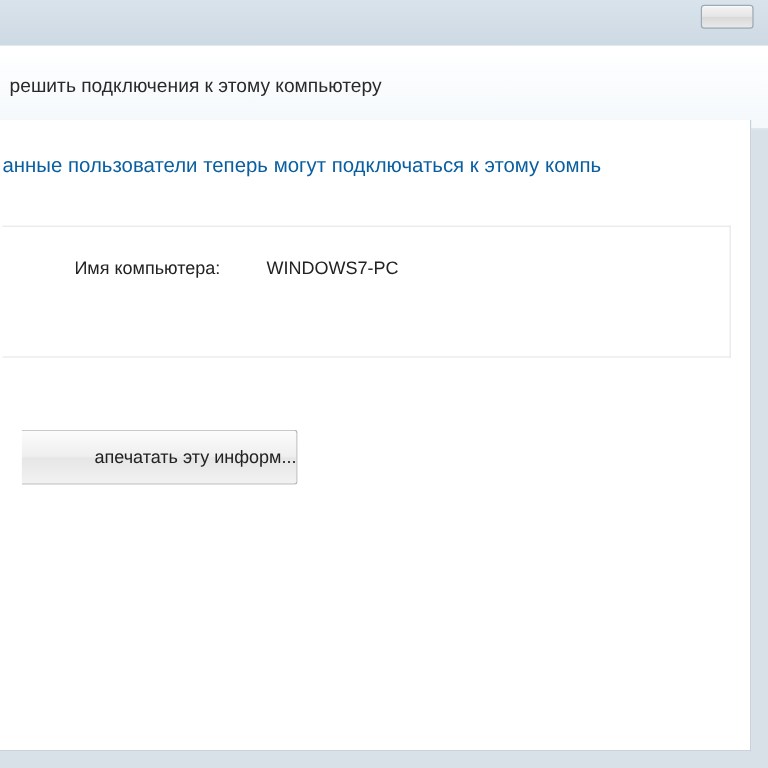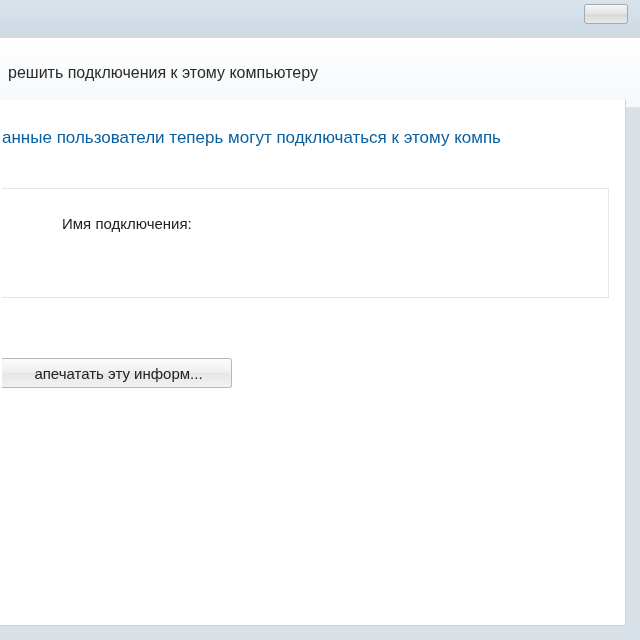--- a/index.html
+++ b/index.html
@@ -85,31 +85,31 @@
     .info-row {
       display: flex;
       gap: 20px;
       font-size: 15px;
       color: #222;
     }
     .info-label {
       min-width: 140px;
     }
     .print-button {
-      margin: 60px 0 0 2px;
-      height: 30px;
+      margin: 60px 0 0 18px;
+      height: 46px;
       width: 230px;
       background: linear-gradient(to bottom, #fcfcfc 0%, #efefef 48%, #e6e6e6 52%, #f2f2f2 100%);
       border: 1px solid #b7b7b7;
       border-left: none;
       border-radius: 0 3px 3px 0;
       font-size: 15px;
       color: #222;
       font-family: inherit;
-      text-align: center;
+      text-align: right;
       padding-left: 4px;
       cursor: pointer;
       white-space: nowrap;
       overflow: hidden;
     }
   </style>
 </head>
 <body>
 
 <div class="window-chrome">
@@ -118,18 +118,19 @@
 
 <div class="header-strip">
   <span class="header-title">решить подключения к этому компьютеру</span>
 </div>
 
 <div class="content-area">
   <div class="main-heading">анные пользователи теперь могут подключаться к этому компь</div>
 
   <div class="info-box">
     <div class="info-row">
-      <span class="info-label">Имя подключения:</span>
+      <span class="info-label">Имя компьютера:</span>
+      <span class="info-value">WINDOWS7-PC</span>
     </div>
   </div>
 
   <button class="print-button">апечатать эту информ...</button>
 </div>
 
 </body></html>

